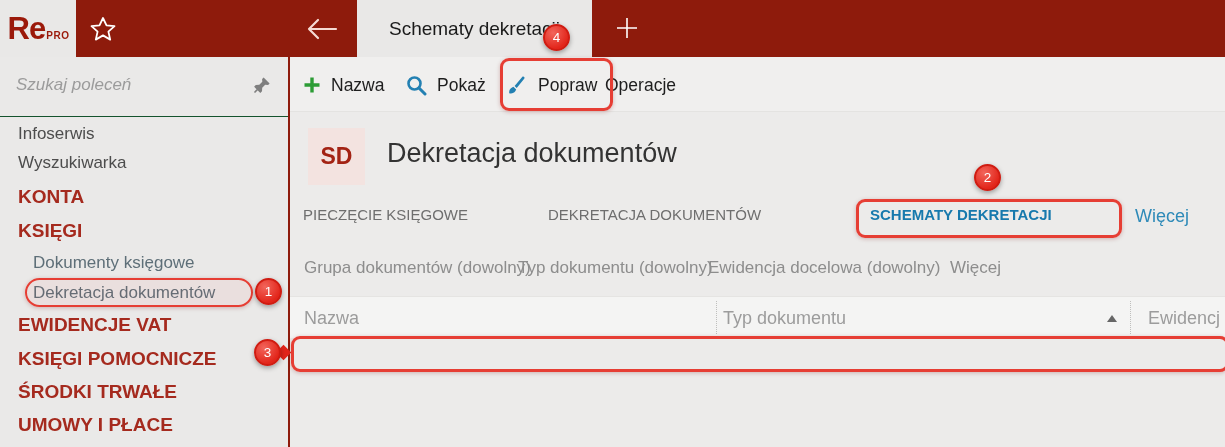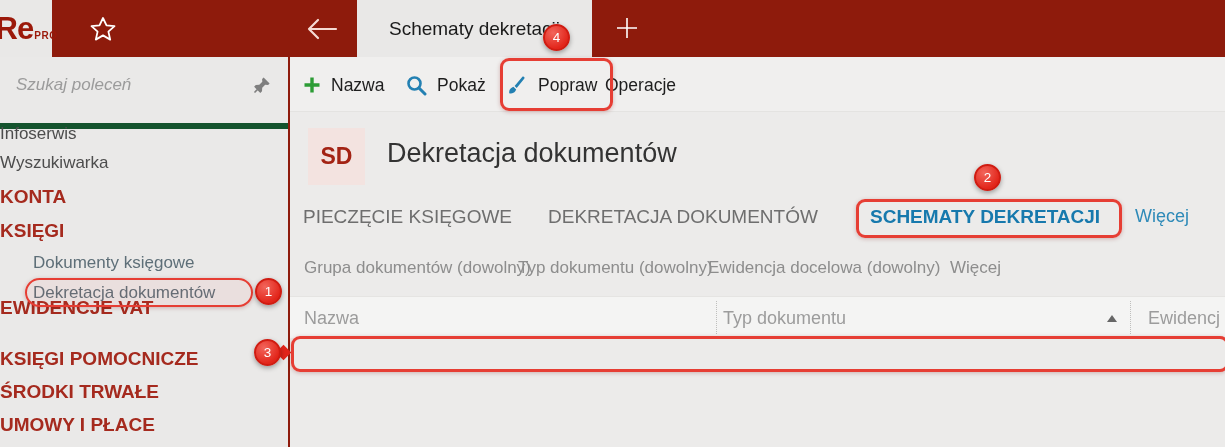--- a/index.html
+++ b/index.html
@@ -4,54 +4,54 @@
 <style>
   * { margin:0; padding:0; box-sizing:border-box; }
   body { background:#fff; }
   .app {
     position:relative; width:1225px; height:447px; overflow:hidden;
     background:#ecebea; font-family:"Liberation Sans", sans-serif;
     -webkit-font-smoothing:antialiased;
   }
   
   .topbar { position:absolute; left:0; top:0; width:1225px; height:57px; background:#8e1b0c; }
-  .logo-box { position:absolute; left:0; top:0; width:52px; height:57px; background:#e9e8e7;
+  .logo-box { position:absolute; left:0; top:0; width:76px; height:57px; background:#e9e8e7;
               display:flex; align-items:center; justify-content:center; }
   .logo-text { font-size:31px; font-weight:bold; color:#9b190a; letter-spacing:-1px; }
   .logo-sup { font-size:10px; font-weight:bold; color:#9b190a; position:relative; top:-11px; left:1px; letter-spacing:.5px;margin-top:36px;}
   .star-btn { position:absolute; left:89px; top:15px; width:28px; height:28px; }
   .back-btn { position:absolute; left:306px; top:17px; width:32px; height:24px; }
   .doc-tab { position:absolute; left:357px; top:0; width:235px; height:57px; background:#e9e8e7;
              display:flex; align-items:center; justify-content:center; font-size:19px; color:#1a1a1a; }
   .newtab-btn { position:absolute; left:615px; top:16px; width:24px; height:24px; }
   
   .sidebar { position:absolute; left:0; top:57px; width:288px; height:390px; background:#eae9e8; }
-  .search-row { position:relative; height:72px; border-bottom:6px solid #14532d;padding-left:32px; }
+  .search-row { position:relative; height:60px; border-bottom:1px solid #14532d;padding-left:32px; }
   .search-input { position:absolute; left:16px; top:13px; width:220px; height:30px; border:none; outline:none;
                   background:transparent; font-family:inherit; font-style:italic; font-size:17px; color:#9b9b9b; }
   .search-input::placeholder { color:#9b9b9b; font-style:italic; opacity:1; }
   .pin-btn { position:absolute; right:17px; top:19px; width:18px; height:18px; }
   .menu { position:absolute; left:0; top:57px; right:0; bottom:0; }
   .mi { position:absolute; left:0; right:0; height:28px; display:flex; align-items:center;
-        padding-left:0; font-size:17px; color:#4d4d4d; cursor:default; }
+        padding-left:18px; font-size:17px; color:#4d4d4d; cursor:default; }
   .mi.sub { padding-left:33px; color:#5e6f78; }
   .mi.section { font-weight:bold; font-size:19px; color:#a52a1e; }
   .vline { position:absolute; left:288px; top:57px; width:2px; height:390px; background:#8e1b0c; }
   
   .main { position:absolute; left:290px; top:57px; width:935px; height:390px; background:#ecebea; }
   .toolbar { position:absolute; left:0; top:0; right:0; height:55px; background:#f0efee; border-bottom:1px solid #e4e3e1; }
   .tb-btn { position:absolute; top:8px; height:40px; display:flex; align-items:center; gap:10px;
             font-size:17.5px; color:#1e1e1e; }
   .titlebar { position:absolute; left:0; top:55px; right:0; height:85px; }
   .sd-badge { position:absolute; left:18px; top:16px; width:57px; height:57px; background:#f3e3e0;
               display:flex; align-items:center; justify-content:center;
               font-size:23px; font-weight:bold; color:#a32314; }
   .page-title { position:absolute; left:97px; top:26px; font-size:27px; color:#333; }
   .tabsrow { position:absolute; left:0; top:140px; right:0; height:40px; }
-  .tab { position:absolute; top:9px; font-size:19px; color:#6e6e6e; white-space:nowrap; }
+  .tab { position:absolute; top:9px; font-size:15px; color:#6e6e6e; white-space:nowrap; }
   .tab.active { font-weight:bold; color:#1779ad; }
   .tab.more { color:#2e8ab8; font-size:18px; }
   .filtersrow { position:absolute; left:0; top:192px; right:0; height:38px; }
   .filter { position:absolute; top:9px; font-size:17px; color:#8d8d8d; white-space:nowrap; }
   .gridhead { position:absolute; left:0; top:239px; right:0; height:42px; background:#f4f4f3;
               border-top:1px solid #e5e4e2; }
   .col { position:absolute; top:11px; font-size:18px; color:#9c9c9c; white-space:nowrap; }
   .col-sep { position:absolute; top:4px; bottom:4px; width:0; border-left:1px dotted #bfbfbd; }
   .sort-asc { position:absolute; top:18px; width:0; height:0;
               border-left:5.5px solid transparent; border-right:5.5px solid transparent;
@@ -125,21 +125,21 @@
         </div>
       <div class="mi section" style="top:103px">
           <span>KSIĘGI</span>
         </div>
       <div class="mi sub" style="top:135px">
           <span>Dokumenty księgowe</span>
         </div>
       <div class="mi sub" style="top:165px">
           <span>Dekretacja dokumentów</span>
         </div>
-      <div class="mi section" style="top:180px">
+      <div class="mi section" style="top:197px">
           <span>EWIDENCJE VAT</span>
         </div>
       <div class="mi section" style="top:264px">
           <span>ŚRODKI TRWAŁE</span>
         </div>
       <div class="mi section" style="top:231px">
           <span>KSIĘGI POMOCNICZE</span>
         </div>
       <div class="mi section" style="top:297px">
           <span>UMOWY I PŁACE</span>

